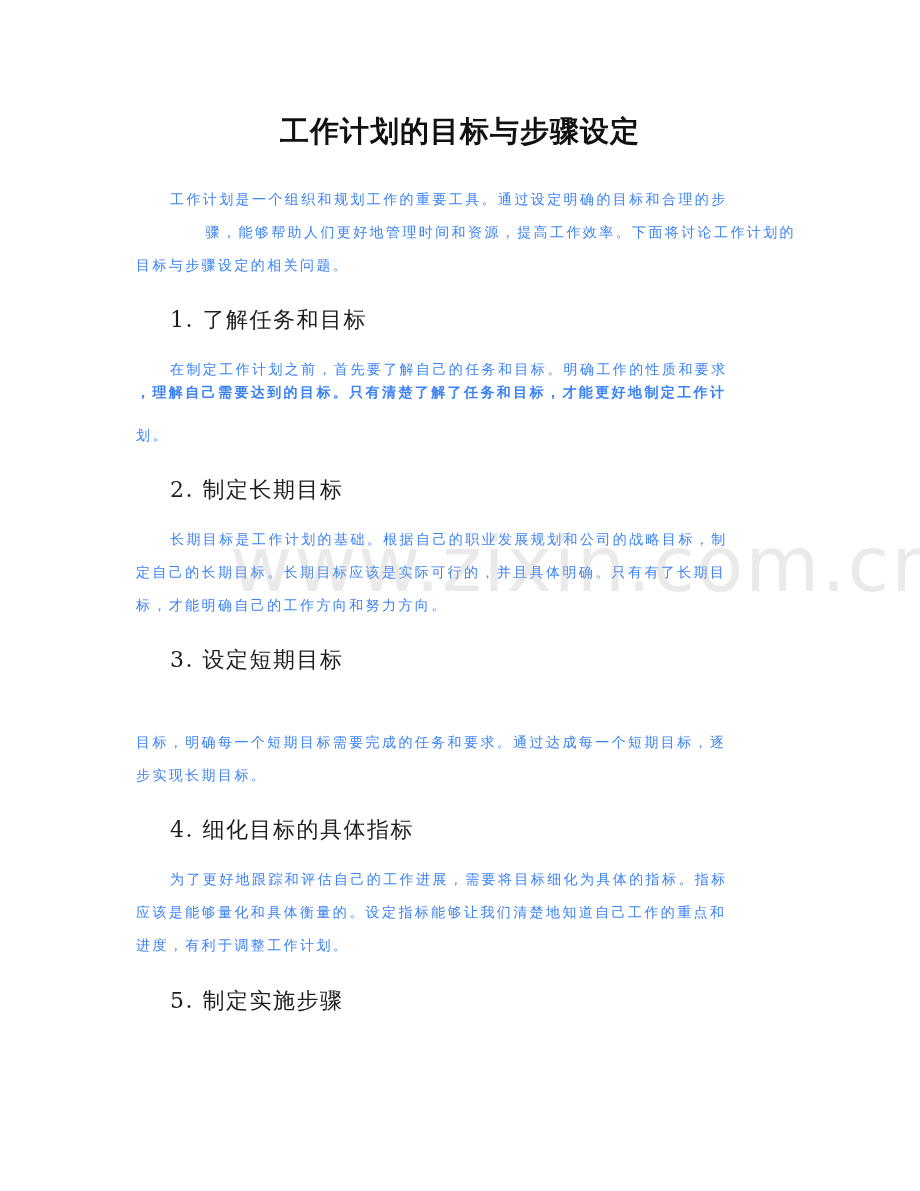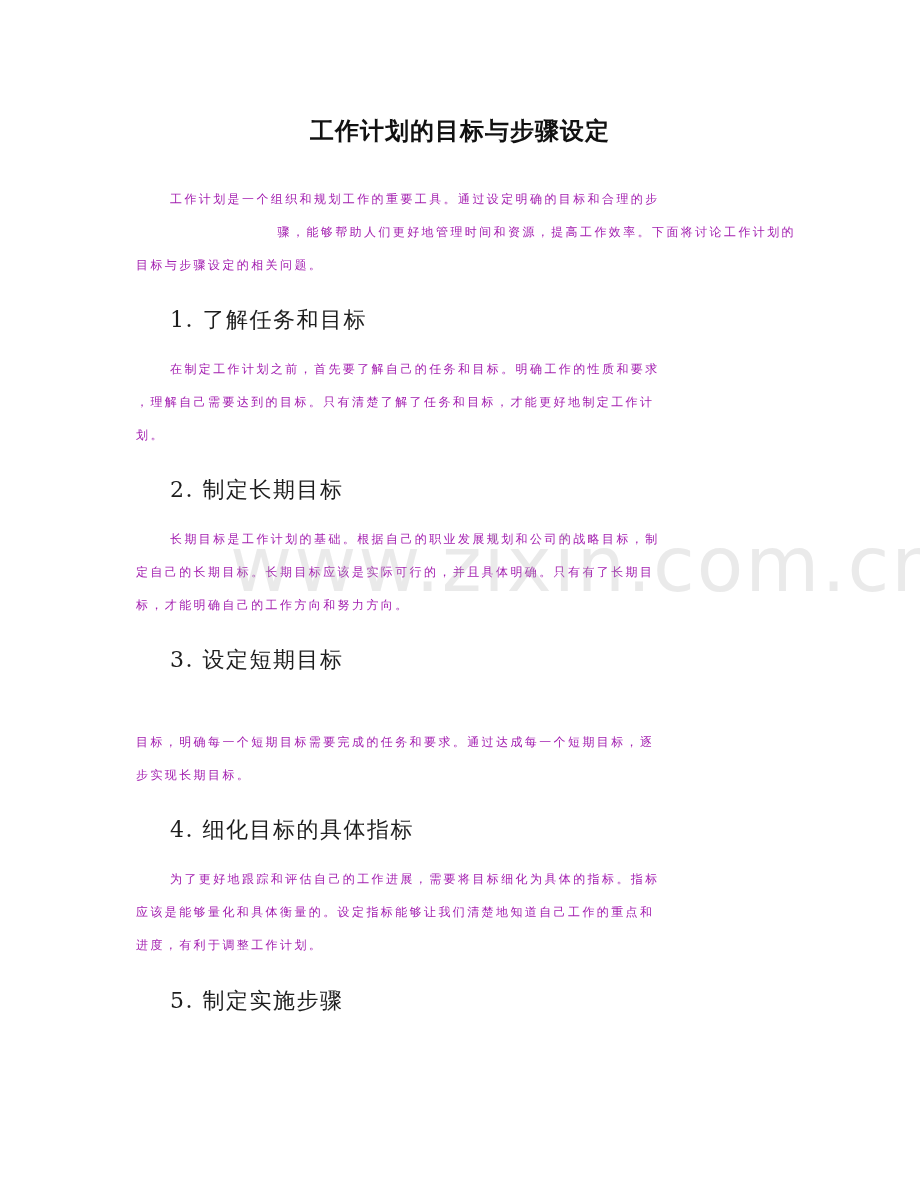--- a/index.html
+++ b/index.html
@@ -23,34 +23,34 @@
       background: #ffffff;
     }
     .title {
       position: absolute;
       left: 0;
       top: 108px;
       width: 920px;
       text-align: center;
       font-family: "DejaVu Sans", "Liberation Sans", sans-serif;
       font-weight: bold;
-      font-size: 24px;
+      font-size: 29px;
       line-height: 46px;
       color: #111111;
       letter-spacing: 1px;
       margin: 0;
     }
     .line {
       position: absolute;
       left: 136px;
       width: 660px;
-      font-size: 12px;
+      font-size: 14px;
       line-height: 22px;
       white-space: nowrap;
-      color: #a21caf;
+      color: #3b82f6;
       letter-spacing: 2.4px;
       margin: 0;
     }
     .indent {
       left: 170px;
     }
     .heading {
       position: absolute;
       left: 170px;
       font-size: 22px;
@@ -79,21 +79,21 @@
 <div class="page">
 
   <h1 class="title">工作计划的目标与步骤设定</h1>
 
   <p class="line indent" style="top:188px;">工作计划是一个组织和规划工作的重要工具。通过设定明确的目标和合理的步</p>
   <p class="line" style="top:221px;text-align:right;">骤，能够帮助人们更好地管理时间和资源，提高工作效率。下面将讨论工作计划的</p>
   <p class="line" style="top:254px;">目标与步骤设定的相关问题。</p>
 
   <p class="heading" style="top:309px;">1. 了解任务和目标</p>
   <p class="line indent" style="top:358px;">在制定工作计划之前，首先要了解自己的任务和目标。明确工作的性质和要求</p>
-  <p class="line" style="top:391px;">，理解自己需要达到的目标。只有清楚了解了任务和目标，才能更好地制定工作计</p>
+  <p class="line" style="top:381px;font-weight:bold;">，理解自己需要达到的目标。只有清楚了解了任务和目标，才能更好地制定工作计</p>
   <p class="line" style="top:424px;">划。</p>
 
   <p class="heading" style="top:479px;">2. 制定长期目标</p>
   <p class="line indent" style="top:528px;">长期目标是工作计划的基础。根据自己的职业发展规划和公司的战略目标，制</p>
   <p class="line" style="top:561px;">定自己的长期目标。长期目标应该是实际可行的，并且具体明确。只有有了长期目</p>
   <p class="line" style="top:594px;">标，才能明确自己的工作方向和努力方向。</p>
 
   <p class="heading" style="top:649px;">3. 设定短期目标</p>
   <p class="line" style="top:731px;">目标，明确每一个短期目标需要完成的任务和要求。通过达成每一个短期目标，逐</p>
   <p class="line" style="top:764px;">步实现长期目标。</p>

